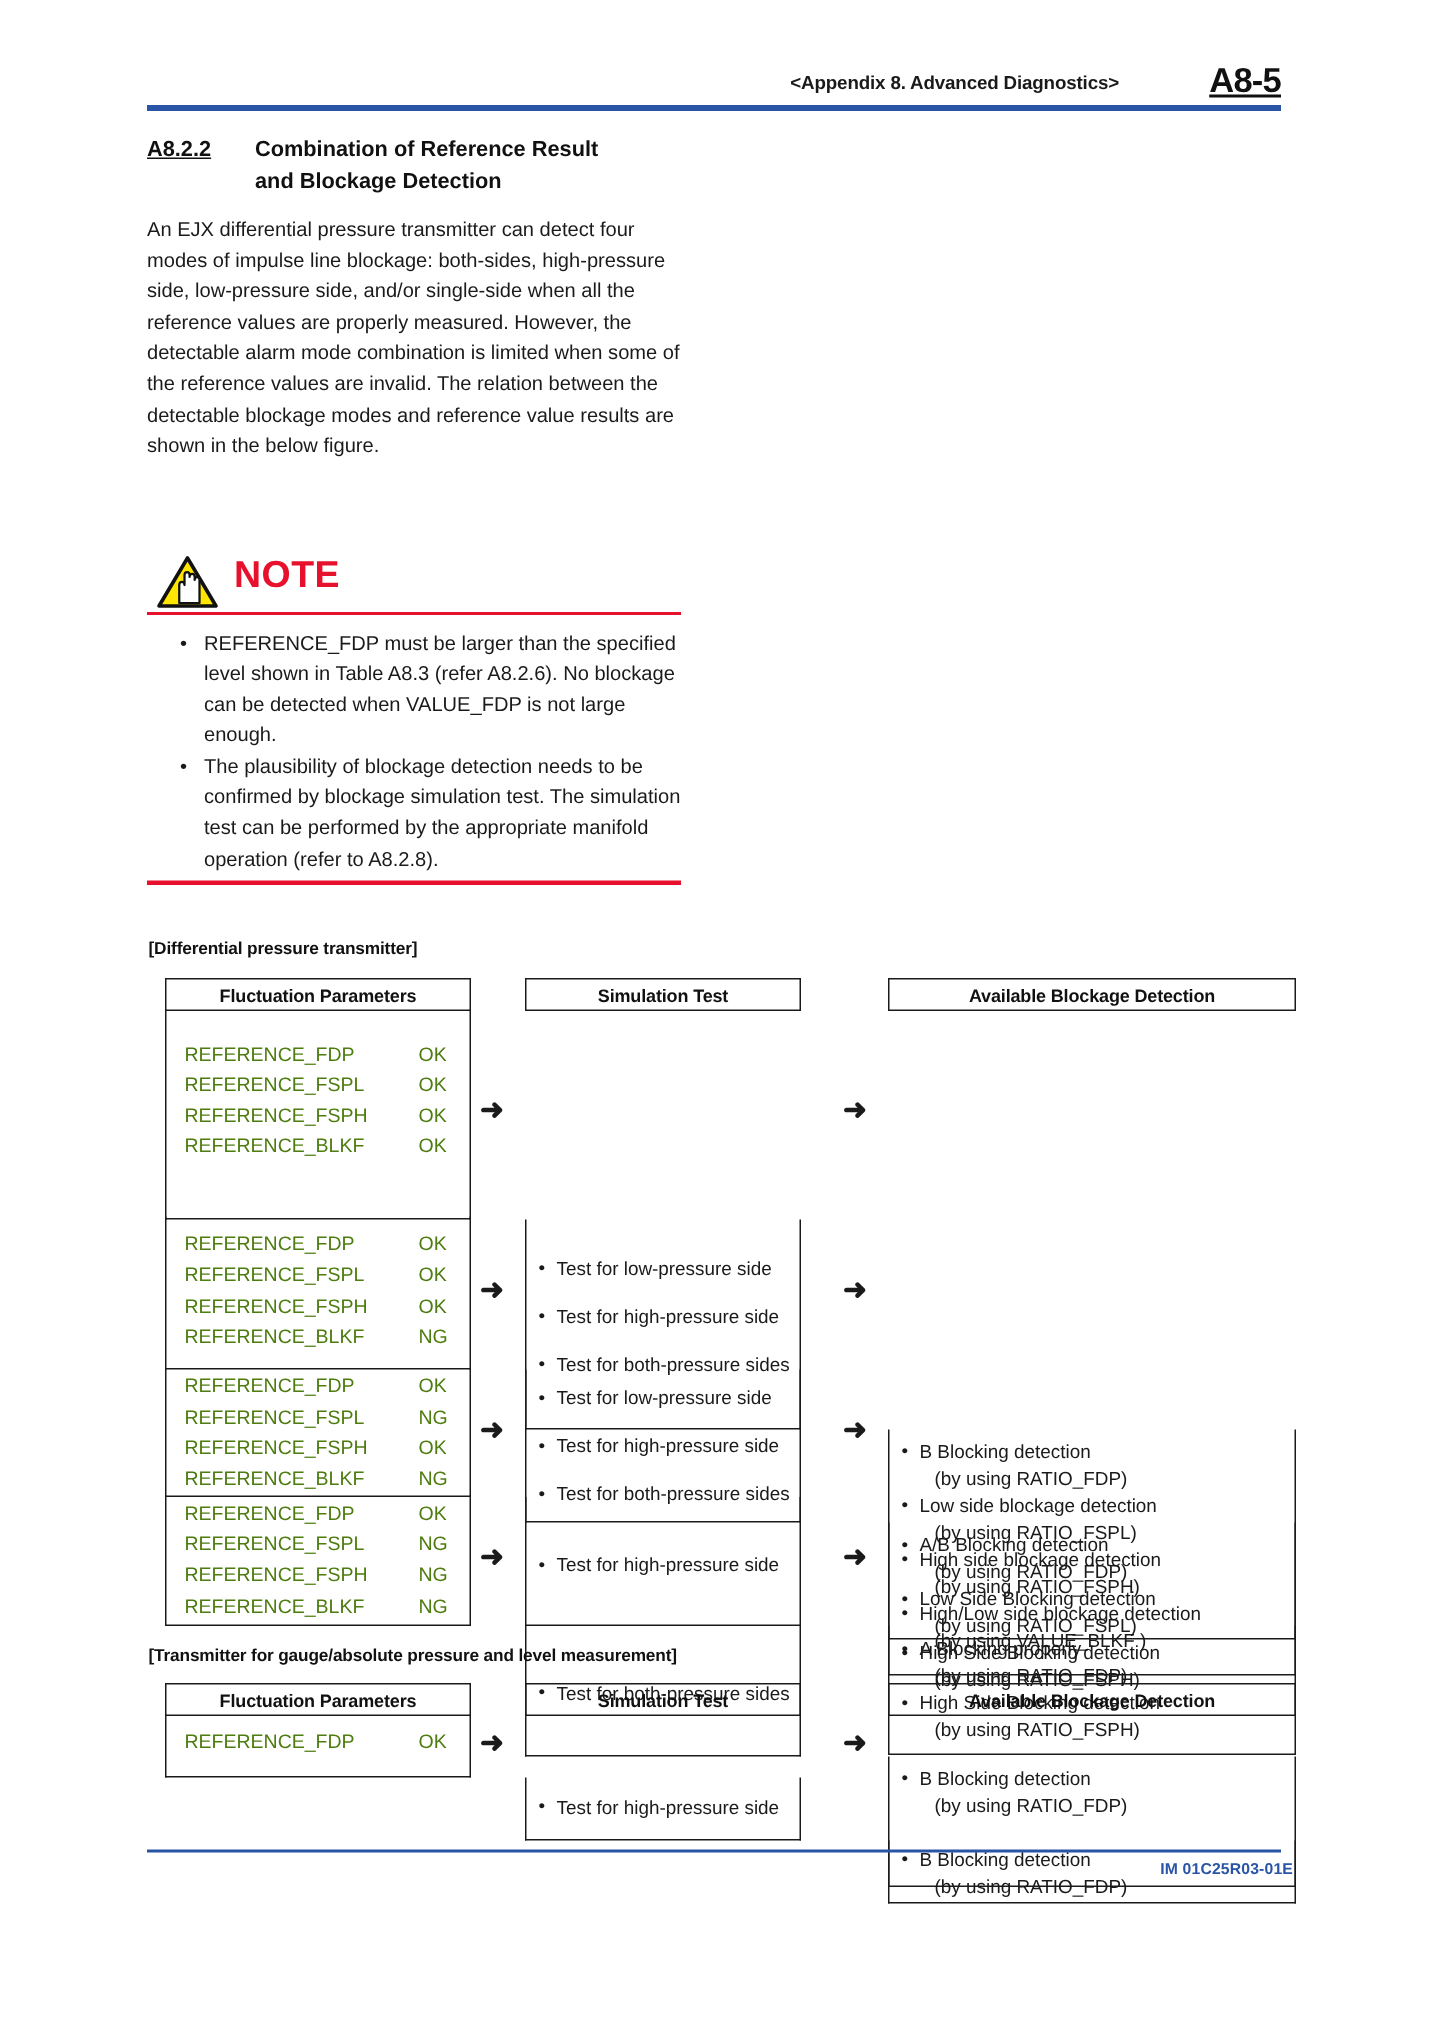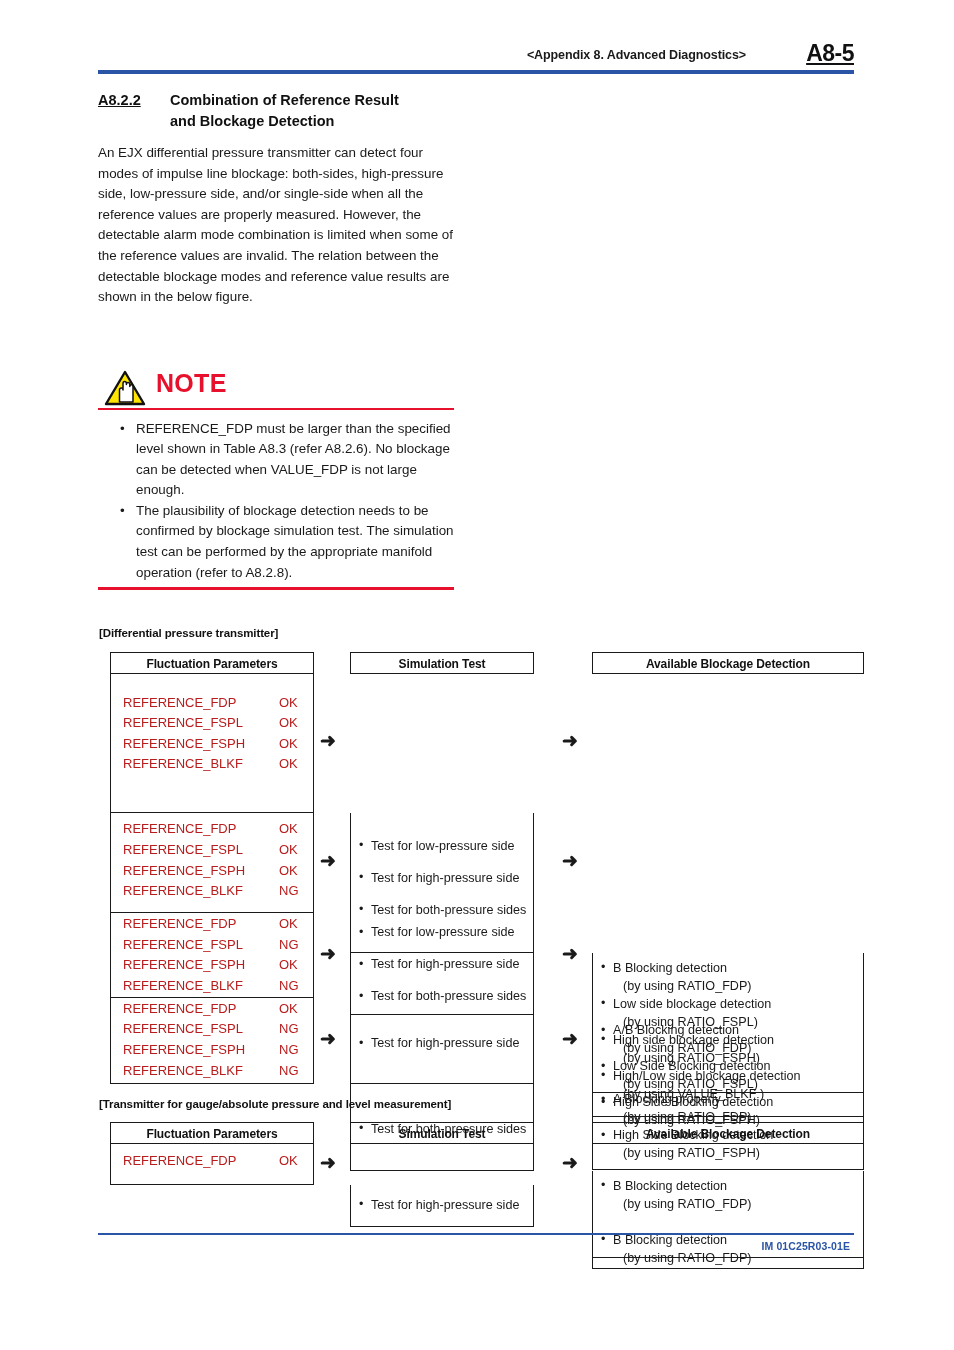--- a/index.html
+++ b/index.html
@@ -190,21 +190,21 @@
   .params {
     padding: 0;
     margin: 0;
     list-style: none;
   }
   .param-row {
     position: relative;
     font-size: 13px;
     line-height: 20.6px;
     padding-left: 12px;
-    color: #b91c1c;
+    color: #4d7c0f;
   }
   .param-row .val {
     position: absolute;
     left: 168px;
     top: 0;
   }
 
   .bullets {
     margin: 0;
     padding: 0;
@@ -242,21 +242,21 @@
   .footer-rule {
     position: absolute;
     left: 98px;
     top: 1233px;
     width: 756px;
     height: 2px;
     background: #2a54a5;
   }
   .footer-text {
     position: absolute;
-    right: 104px;
+    right: 92px;
     top: 1240px;
     font-size: 10.5px;
     font-weight: bold;
     color: #2a54a5;
     letter-spacing: 0.1px;
   }
 </style>
 </head>
 <body>
 

